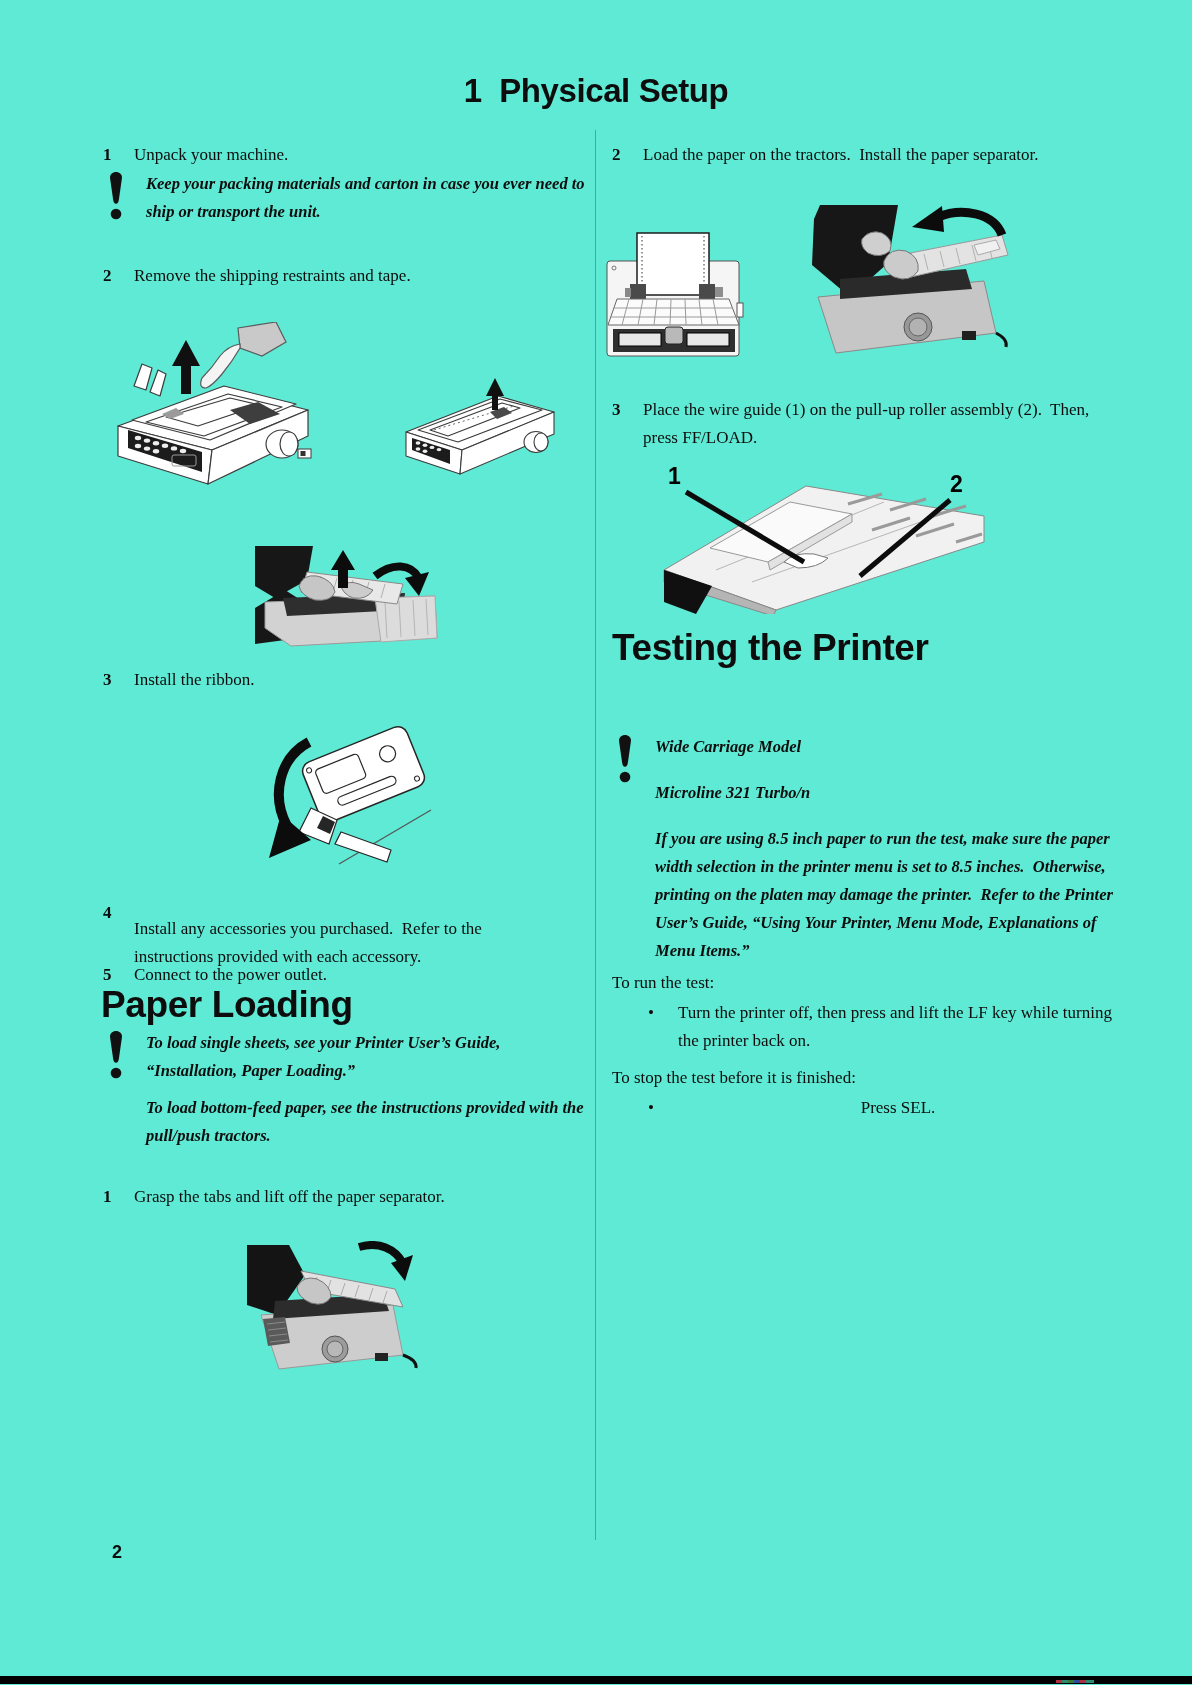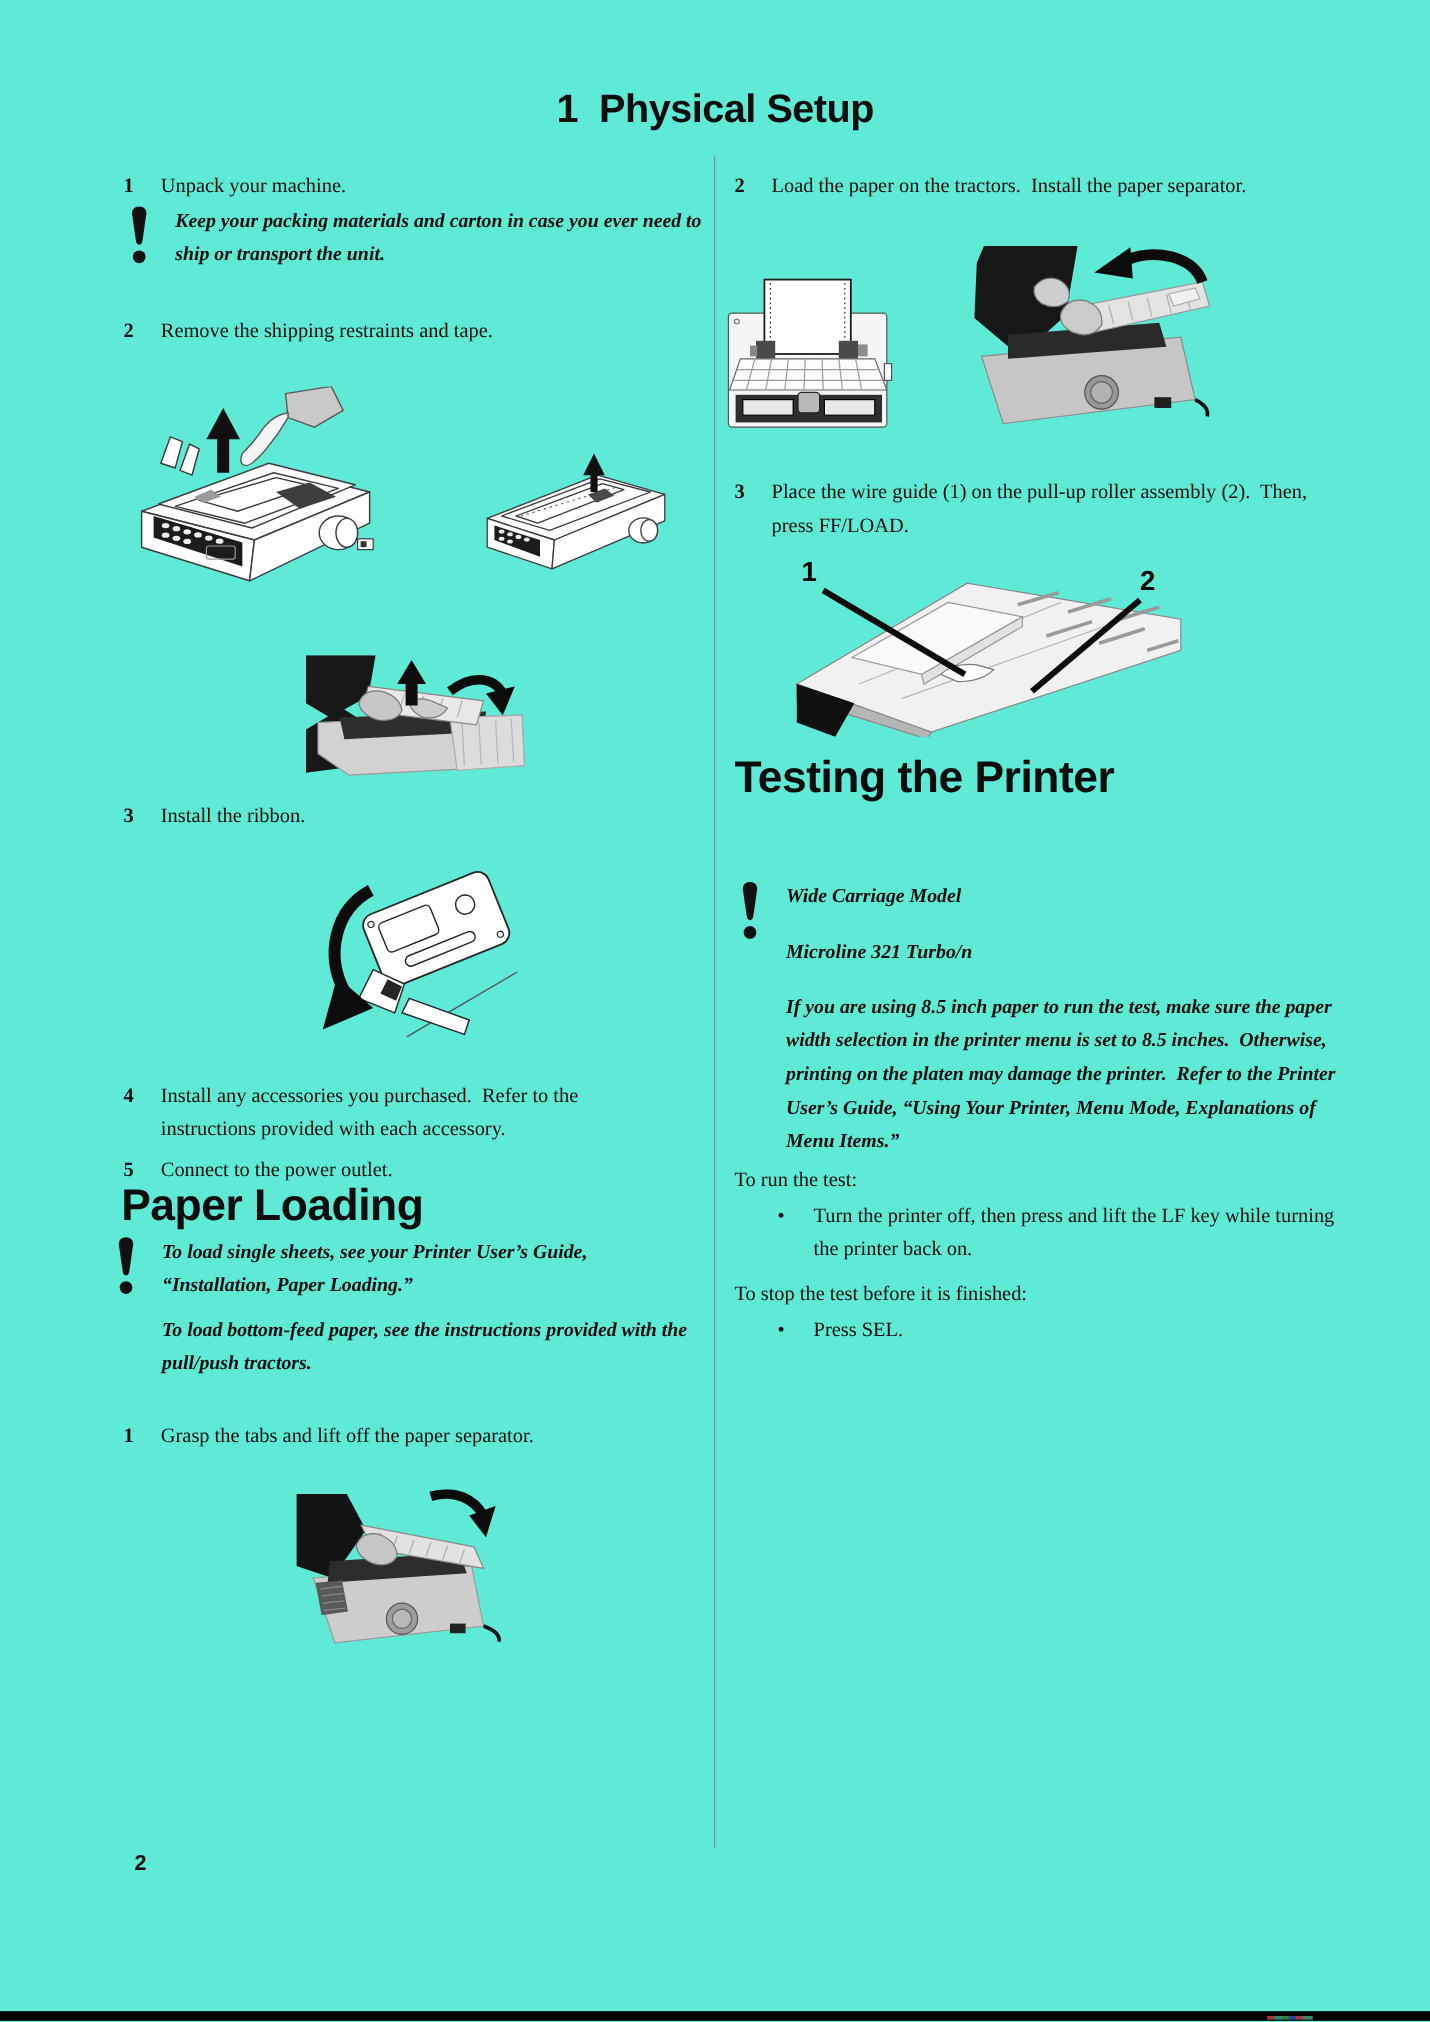--- a/index.html
+++ b/index.html
@@ -175,31 +175,31 @@
       <path d="M88 120 l50 18 l-4 12 l-52 -18 z" fill="#fff" stroke="#262626" stroke-width="1.2"></path>
       <g>
           <path d="M56 30 C26 46 18 84 34 114" fill="none" stroke="#0c0c0c" stroke-width="10"></path>
           <path d="M16 146 L28 102 L58 128 Z" fill="#0c0c0c"></path>
         </g>
     </svg>
   </div>
 
   <div class="abs step" style="left:103px;top:899px;width:470px;">
     <span class="num">4</span>
-    <span class="t" style="width:430px;">Install any accessories you purchased.  Refer to the instructions provided with each accessory.</span>
+    <span class="t" style="width:430px;margin-top:16px;">Install any accessories you purchased.  Refer to the instructions provided with each accessory.</span>
   </div>
 
   <div class="abs step" style="left:103px;top:961px;width:460px;">
     <span class="num">5</span>
     <span class="t">Connect to the power outlet.</span>
   </div>
 
   <div class="abs heading" style="left:101px;top:990px;">Paper Loading</div>
 
-  <div class="abs note" style="left:95px;top:1029px;width:486px;">
+  <div class="abs note" style="left:106px;top:1029px;width:486px;">
     <span class="bang">
       <svg width="20" height="48" viewBox="0 0 20 48">
           <path d="M10 0 C13.4 0 16 2.2 16 5.8 L12.9 27.5 C12.4 30.6 11.6 31.8 10 31.8 C8.4 31.8 7.6 30.6 7.1 27.5 L4 5.8 C4 2.2 6.6 0 10 0 Z" fill="#111"></path>
           <circle cx="10" cy="42" r="5.3" fill="#111"></circle>
         </svg>
     </span>
     <div style="width:446px;">
       <div class="note-t">To load single sheets, see your Printer User’s Guide, “Installation, Paper Loading.”</div>
       <div class="note-t note-gap">To load bottom-feed paper, see the instructions provided with the pull/push tractors.</div>
     </div>
@@ -359,21 +359,21 @@
 
   <div class="abs bullet-row" style="left:648px;top:999px;width:480px;">
     <span class="b">•</span>
     <span class="t body-t" style="width:440px;">Turn the printer off, then press and lift the LF key while turning the printer back on.</span>
   </div>
 
   <div class="abs body-t" style="left:612px;top:1064px;width:470px;">To stop the test before it is finished:</div>
 
   <div class="abs bullet-row" style="left:648px;top:1094px;width:480px;">
     <span class="b">•</span>
-    <span class="t body-t" style="width:440px;">Press SEL.</span>
+    <span class="t body-t" style="width:440px;text-align:center;">Press SEL.</span>
   </div>
 
   <div class="abs pagenum" style="left:112px;top:1542px;">2</div>
 
   <div class="abs bottom-bar"></div>
   <div class="abs artifact"></div>
 
 </div>
 
 </body></html>

